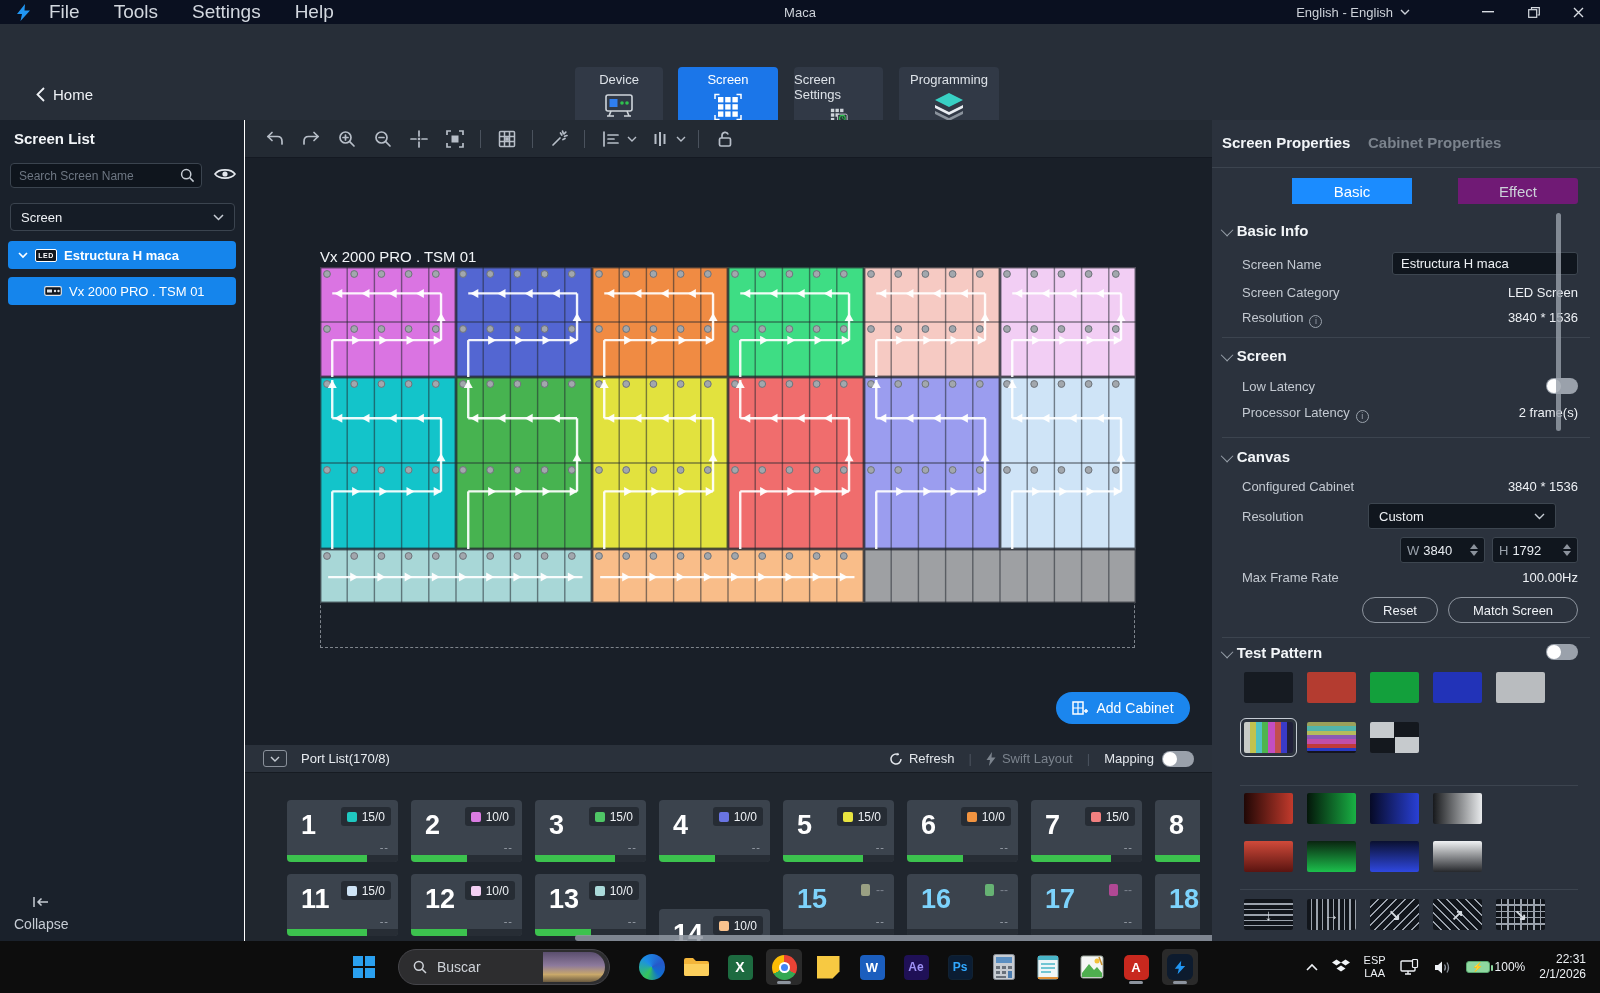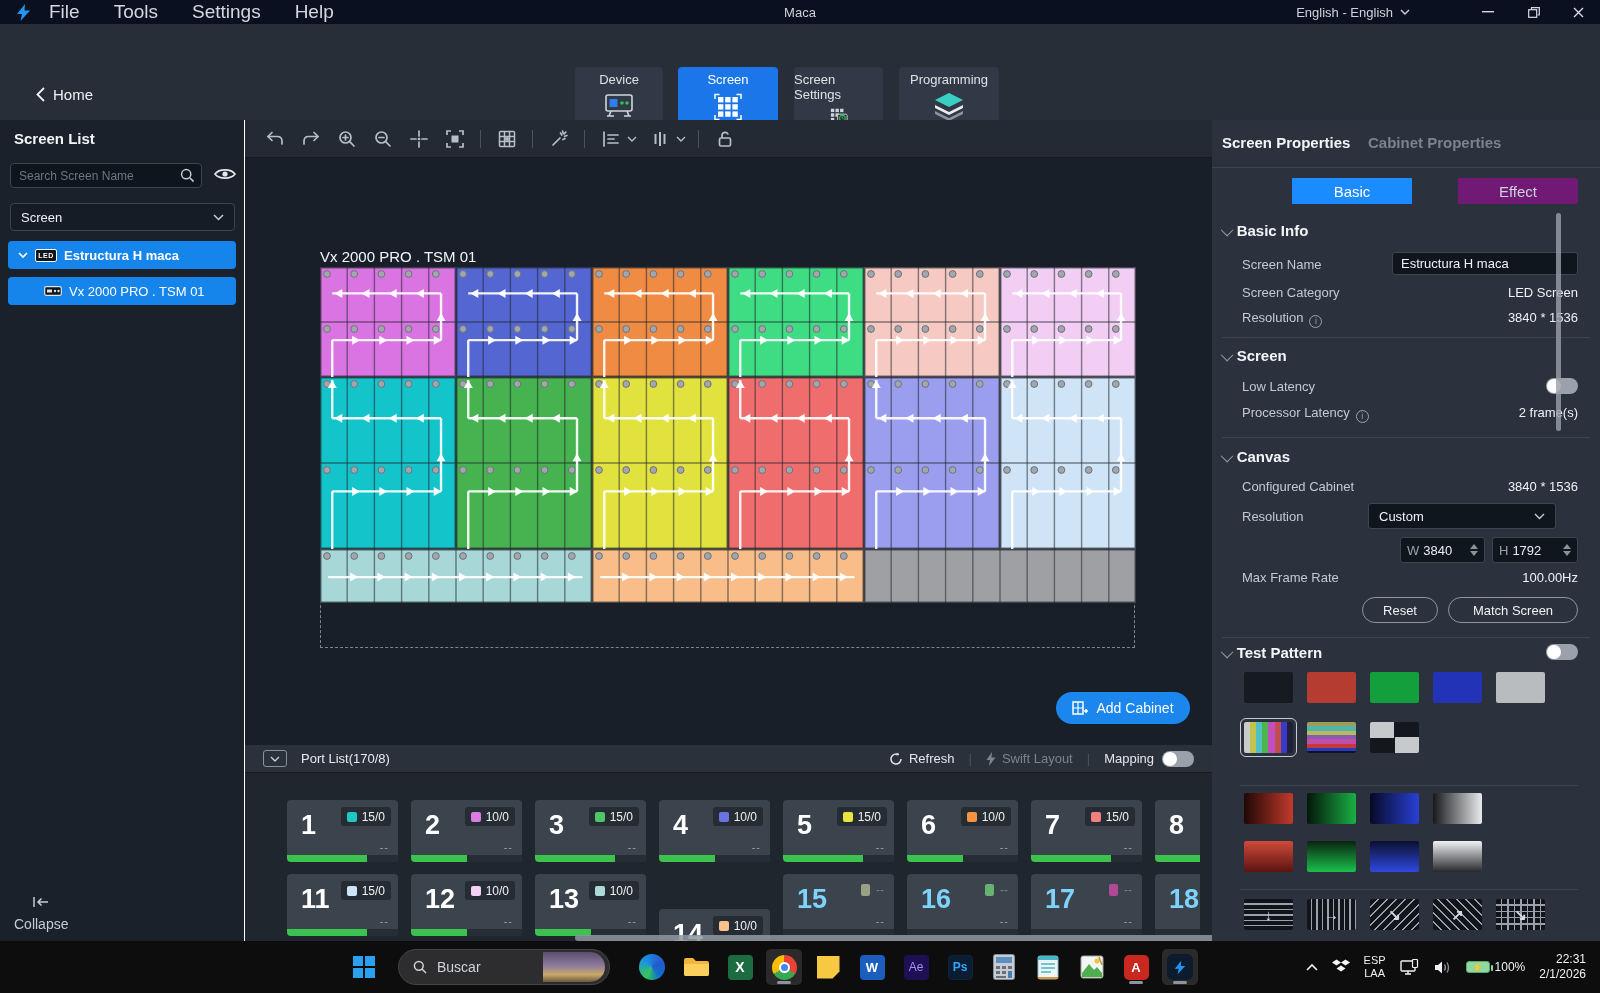--- a/index.html
+++ b/index.html
@@ -1181,21 +1181,21 @@
           </span>
           <span class="run-dot" style="bottom: 1px;"></span>
         </div>
         <div class="tb-item" style="left: 810px;">
           <span style="width:23px;height:23px;background:#f7c942;display:block;clip-path:polygon(0 0,100% 0,100% 70%,70% 100%,0 100%)"></span>
         </div>
         <div class="tb-item" style="left: 854px;">
           <span style="width:25px;height:25px;border-radius:4px;background:#1b5ebe;color:#fff;font-weight:bold;font-size:13px;display:flex;align-items:center;justify-content:center">W</span>
         </div>
         <div class="tb-item" style="left: 898px;">
-          <span style="width:25px;height:25px;border-radius:4px;background:#1f1056;color:#9f93f5;font-weight:normal;font-size:12px;display:flex;align-items:center;justify-content:center">Ae</span>
+          <span style="width:25px;height:25px;border-radius:4px;background:#1f1056;color:#9f93f5;font-weight:bold;font-size:12px;display:flex;align-items:center;justify-content:center">Ae</span>
         </div>
         <div class="tb-item" style="left: 942px;">
           <span style="width:25px;height:25px;border-radius:4px;background:#0b1d33;color:#31a8ff;font-weight:bold;font-size:12px;display:flex;align-items:center;justify-content:center;border:1px solid #123">Ps</span>
         </div>
         <div class="tb-item" style="left: 986px;">
           <svg width="22" height="26" viewBox="0 0 22 26">
             <rect x="0.5" y="0.5" width="21" height="25" rx="2" fill="#c7ccd2" stroke="#8a9098"></rect>
             <rect x="3" y="3" width="16" height="6" fill="#5b8fc2"></rect>
             <g fill="#6a7config078">
               <rect x="3" y="12" width="4" height="3" fill="#68707a"></rect>

